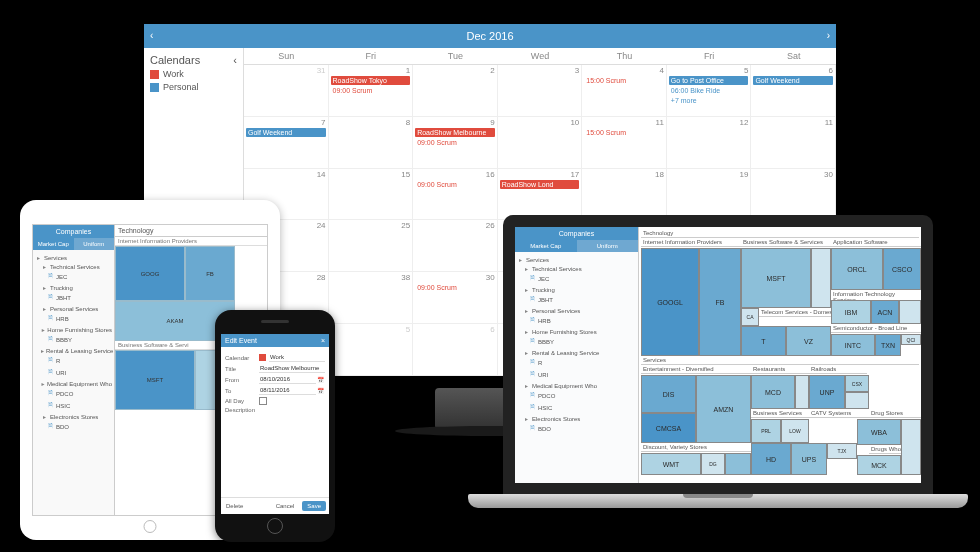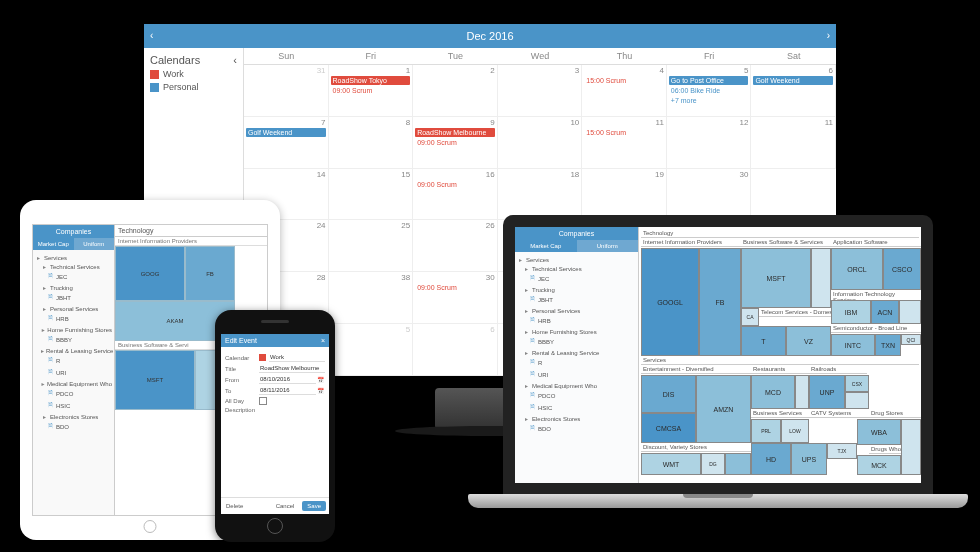--- a/index.html
+++ b/index.html
@@ -186,20 +186,24 @@
               <div class="cal-week">
                 <div class="cal-cell">
                   <div class="cal-date">14</div>
                 </div>
                 <div class="cal-cell">
                   <div class="cal-date">15</div>
                 </div>
                 <div class="cal-cell">
                   <div class="cal-date">16</div>
                   <div class="ev red-t">09:00 Scrum</div>
+                </div>
+                <div class="cal-cell">
+                  <div class="cal-date">17</div>
+                  <div class="ev red-b">RoadShow Lond</div>
                 </div>
                 <div class="cal-cell">
                   <div class="cal-date">18</div>
                 </div>
                 <div class="cal-cell">
                   <div class="cal-date">19</div>
                 </div>
                 <div class="cal-cell">
                   <div class="cal-date">30</div>
                 </div>

